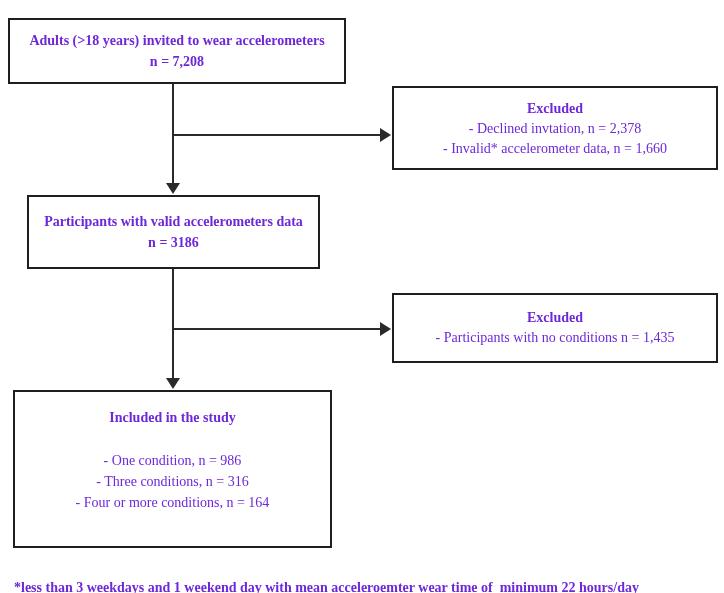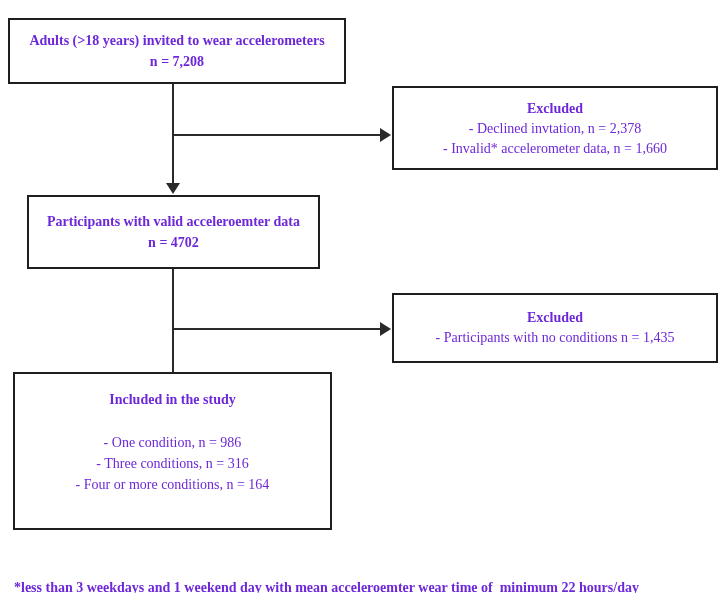--- a/index.html
+++ b/index.html
@@ -52,21 +52,21 @@
     top: 580px;
     font-size: 14px;
     white-space: pre-wrap;
     font-weight: bold;
   }
   
   #box-invited   { left: 8px;   top: 18px;  width: 338px; height: 66px;  padding-top: 10px; }
   #box-excluded1 { left: 392px; top: 86px;  width: 326px; height: 84px;  padding-top: 11px; line-height: 20px; }
   #box-valid     { left: 27px;  top: 195px; width: 293px; height: 74px;  padding-top: 14px; }
   #box-excluded2 { left: 392px; top: 293px; width: 326px; height: 70px;  padding-top: 13px; line-height: 20px; }
-  #box-included  { left: 13px;  top: 372px; width: 319px; height: 158px; padding-top: 15px; line-height: 21px; }
+  #box-included  { left: 13px;  top: 390px; width: 319px; height: 158px; padding-top: 15px; line-height: 21px; }
   
   #v1 { left: 172px; top: 84px;  width: 2px;   height: 101px; }
   #a1 { left: 166px; top: 183px; }
   #h1 { left: 173px; top: 134px; width: 209px; height: 2px; }
   #a2 { left: 380px; top: 128px; }
   #v2 { left: 172px; top: 269px; width: 2px;   height: 110px; }
   #a3 { left: 166px; top: 378px; }
   #h2 { left: 173px; top: 328px; width: 209px; height: 2px; }
   #a4 { left: 380px; top: 322px; }
 </style>
@@ -86,22 +86,22 @@
   <div class="line" id="h1"></div>
   <div class="arrow right" id="a2"></div>
 
   <div class="box" id="box-excluded1">
     <div class="bold">Excluded</div>
     <div>- Declined invtation, n = 2,378</div>
     <div>- Invalid* accelerometer data, n = 1,660</div>
   </div>
 
   <div class="box" id="box-valid">
-    <div class="bold">Participants with valid acceleroemter data</div>
-    <div class="bold">n = 4702</div>
+    <div class="bold">Participants with valid accelerometers data</div>
+    <div class="bold">n = 3186</div>
   </div>
 
   <div class="line" id="v2"></div>
   <div class="arrow down" id="a3"></div>
 
   <div class="line" id="h2"></div>
   <div class="arrow right" id="a4"></div>
 
   <div class="box" id="box-excluded2">
     <div class="bold">Excluded</div>

